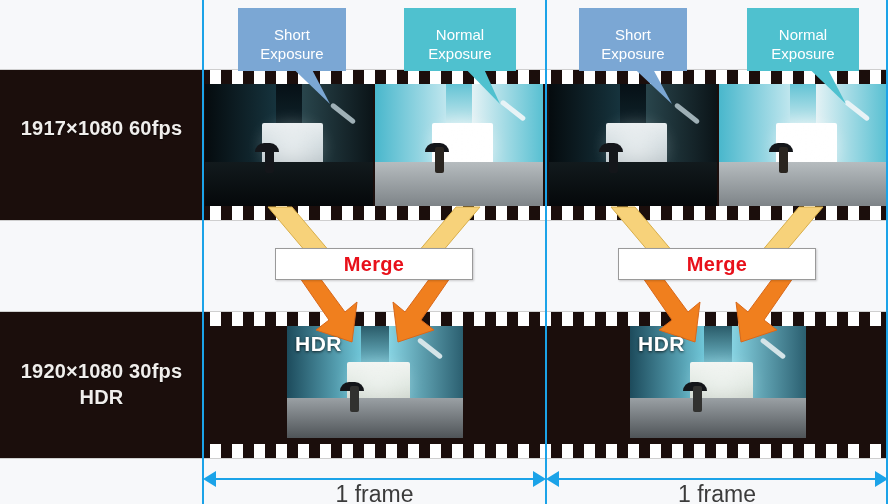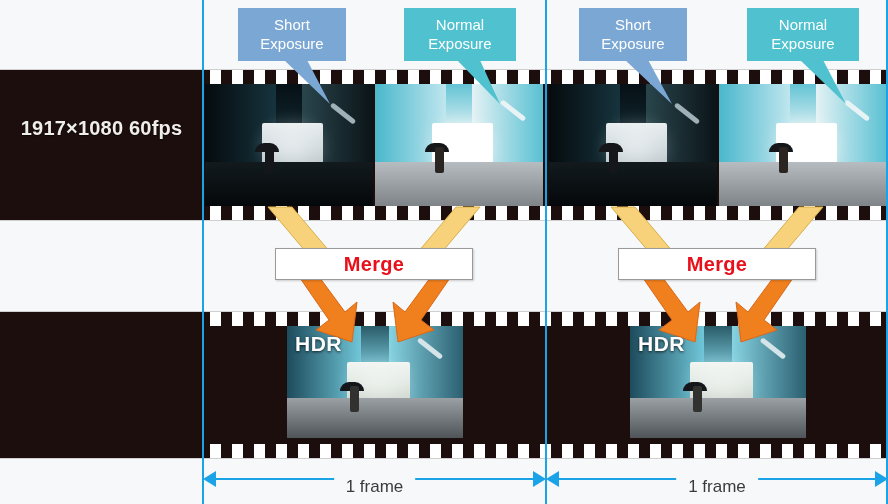--- a/index.html
+++ b/index.html
@@ -144,21 +144,21 @@
     z-index:4;
   }
 
   
   .callout{
     position:absolute;
     color:#fff;
     text-align:center;
     font-size:15px;
     line-height:19px;
-    padding:7px 14px 8px;
+    padding:17px 14px 8px;
     white-space:pre-line;
     box-sizing:border-box;
   }
   .co-short{background:#7ba7d4;}
   .co-normal{background:#4fc1cf;}
 
   #co-s1{left:238px;top:8px;width:108px;}
   #co-n1{left:404px;top:8px;width:112px;}
   #co-s2{left:579px;top:8px;width:108px;}
   #co-n2{left:747px;top:8px;width:112px;}
@@ -204,24 +204,24 @@
   .measure .rule{
     position:absolute;top:10px;left:10px;right:10px;height:2px;background:#1ba3e8;
   }
   .measure .cap-l,.measure .cap-r{
     position:absolute;top:3px;width:0;height:0;
     border-top:8px solid transparent;border-bottom:8px solid transparent;
   }
   .measure .cap-l{left:0;border-right:13px solid #1ba3e8;}
   .measure .cap-r{right:0;border-left:13px solid #1ba3e8;}
   .measure .mlabel{
-    position:absolute;left:50%;top:8px;transform:translateX(-50%);
+    position:absolute;left:50%;top:15px;transform:translateX(-50%);
     background:#f7f8fa;
     padding:0 12px;
-    font-size:17px;color:#3b3b3b;line-height:22px;
+    font-size:23px;color:#3b3b3b;line-height:22px;
   }
 
   
   .hair{position:absolute;left:0;width:888px;height:1px;background:#cfcfcf;}
 </style>
 </head>
 <body>
 
 <div id="stage">
 
@@ -240,20 +240,22 @@
     <div class="perf perf-top"></div>
     <div class="perf perf-bot"></div>
   </div>
   <div class="filmstrip" id="film-bottom">
     <div class="perf perf-top"></div>
     <div class="perf perf-bot"></div>
   </div>
 
   <div class="res-label" id="res-top">1917×1080
 60fps</div>
+  <div class="res-label" id="res-bottom">1920×1080
+30fps HDR</div>
 
   <div class="thumb" id="thumb-s1">
     <div class="scene scene-short">
       <div class="ceil"></div>
         <div class="wall-l"></div>
         <div class="wall-r"></div>
       <div class="exit"></div>
         <div class="glow"></div>
         <div class="floor"></div>
       <div class="umbrella"></div>

